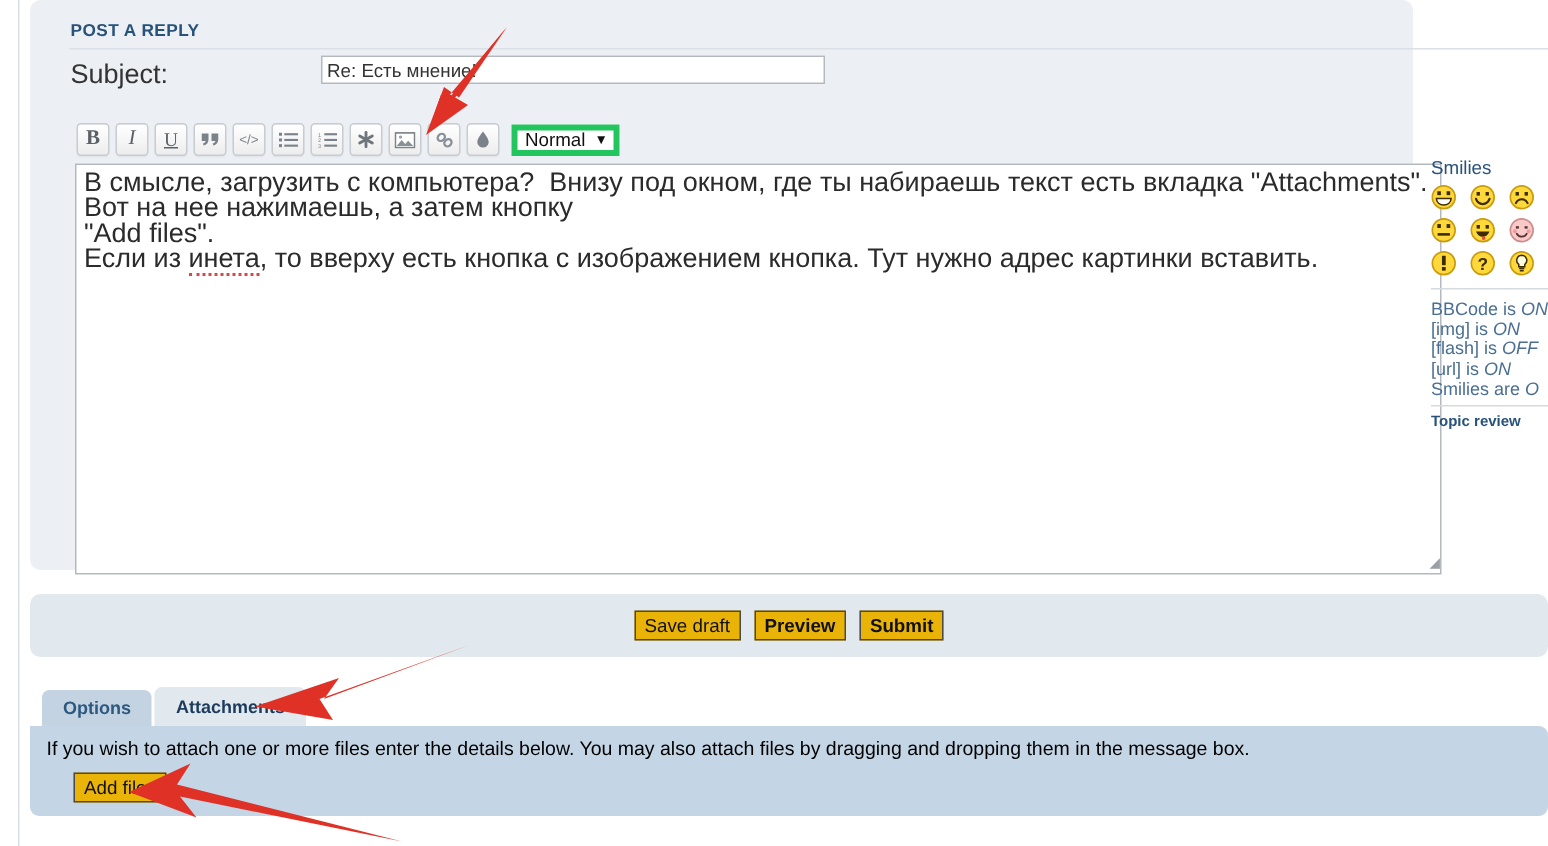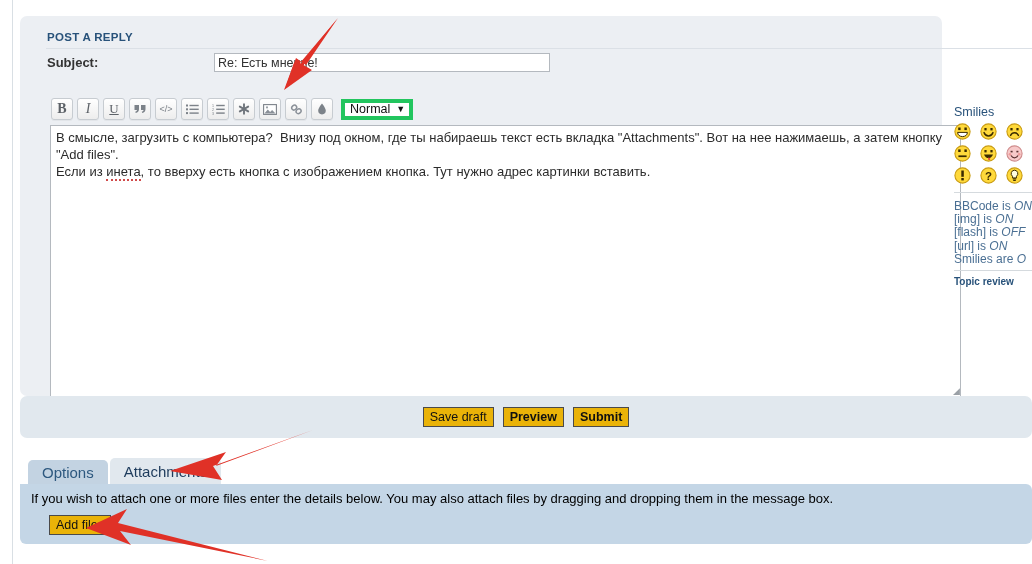--- a/index.html
+++ b/index.html
@@ -12,33 +12,33 @@
   
   #page-left-gutter{position:absolute;left:0;top:0;width:12px;height:564px;background:#ffffff;}
   #page-left-rule{position:absolute;left:12px;top:0;width:1px;height:564px;background:#d9dfe4;}
 
   
   .panel{
     position:absolute;
     background:#eceff3;
     border-radius:7px;
   }
-  #post-panel{left:20px;top:16px;width:922px;height:380px;background:#eceff3;}
+  #post-panel{left:20px;top:0;width:922px;height:380px;background:#eceff3;}
   #post-panel-inner{position:absolute;left:0;top:0;right:0;bottom:0;}
 
   #post-a-reply{
     position:absolute;left:27px;top:15px;
     font-size:11.5px;font-weight:bold;color:#28527a;
     letter-spacing:.3px;
   }
   #post-head-rule{position:absolute;left:26px;top:32px;width:986px;height:1px;background:#dbe0e6;}
 
   #subject-label{
     position:absolute;left:27px;top:39px;
-    font-size:13px;font-weight:bold;color:#333;
+    font-size:18px;font-weight:normal;color:#333;
   }
   #subject-input{
     position:absolute;left:194px;top:37px;width:336px;height:19px;
     border:1px solid #b4b9bf;background:#ffffff;
     font-family:"Liberation Sans","DejaVu Sans",sans-serif;
     font-size:12.5px;color:#333;padding:0 3px;box-sizing:border-box;
     outline:none;
   }
 
   
@@ -62,21 +62,21 @@
     padding:0 4px 0 5px;display:flex;align-items:center;gap:6px;cursor:pointer;
   }
   #font-size-select .caret{font-size:9px;}
 
   
   #message-box{
     position:absolute;left:30px;top:109px;width:911px;height:274px;
     border:1px solid #b4b9bf;background:#ffffff;
     box-sizing:border-box;padding:3px 5px;
     font-family:"Liberation Sans","DejaVu Sans",sans-serif;
-    font-size:13px;line-height:17px;color:#2b2b2b;
+    font-size:18px;line-height:17px;color:#2b2b2b;
     white-space:pre-wrap;overflow:hidden;
   }
   #message-box .misspelled{border-bottom:2px dotted #d04a4a;}
   #resize-grip{
     position:absolute;left:929px;top:370px;width:11px;height:11px;
     color:#9aa0a6;font-size:9px;line-height:11px;text-align:right;
   }
 
   
   #smilies-panel{position:absolute;left:952px;top:105px;width:80px;}
@@ -97,21 +97,21 @@
     border:1px solid #4a4a4a;background:#eab308;
     font-family:"Liberation Sans","DejaVu Sans",sans-serif;
     font-size:12.5px;color:#111;padding:2px 6px;cursor:pointer;
     line-height:14px;
   }
   .form-btn.strong{font-weight:bold;}
 
   
   #tabs{position:absolute;left:28px;top:458px;display:flex;align-items:flex-end;}
   .tab{
-    font-size:15px;font-weight:normal;color:#28527a;
+    font-size:12px;font-weight:bold;color:#28527a;
     padding:6px 14px 5px 14px;border-radius:5px 5px 0 0;cursor:pointer;
     line-height:13px;
   }
   .tab.inactive{background:#c3d3e2;color:#2d587f;}
   .tab.active{background:#e1e8ee;color:#1d3b5c;margin-left:2px;padding:7px 14px 6px 14px;}
 
   
   #attach-panel{left:20px;top:484px;width:1012px;height:60px;background:#c4d6e6;border-radius:0 6px 6px 6px;}
   #attach-text{position:absolute;left:11px;top:7px;font-size:13px;color:#000000;white-space:nowrap;}
   #add-files-btn{position:absolute;left:29px;top:31px;}

